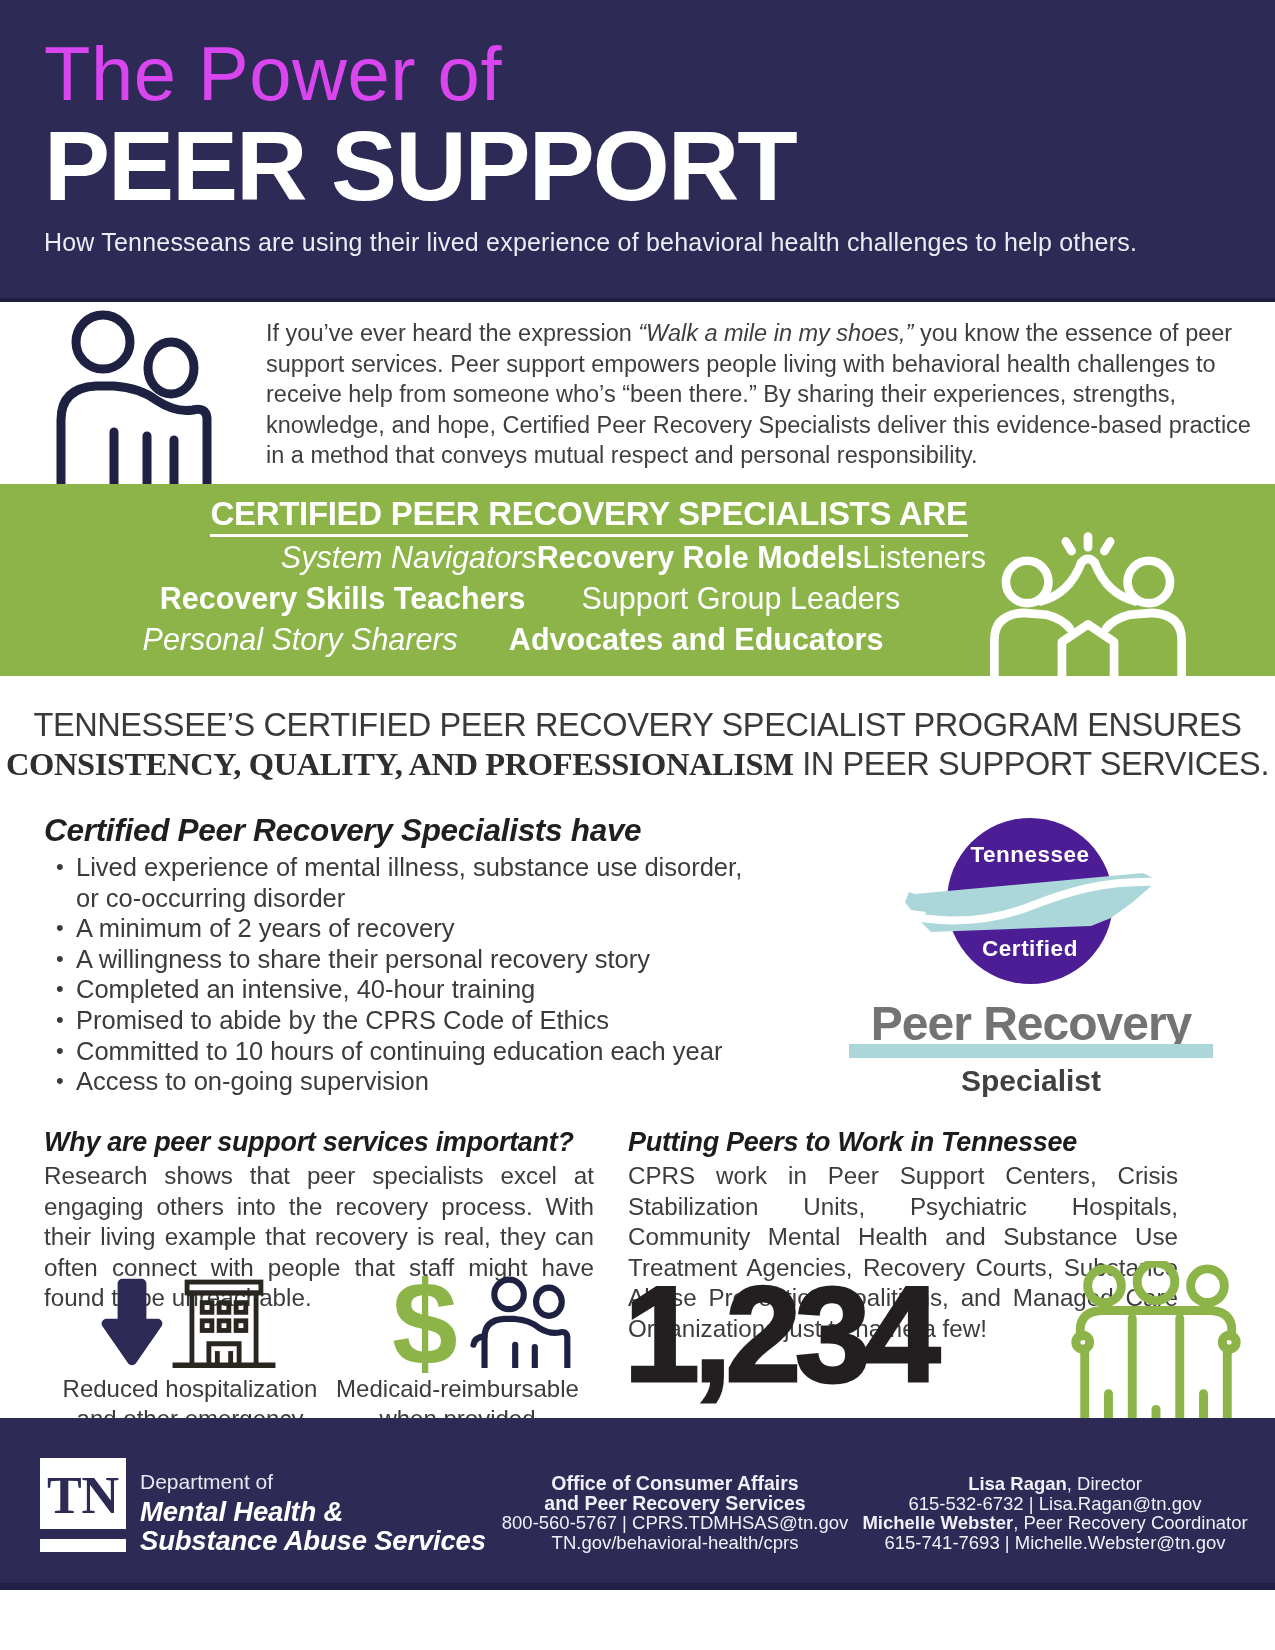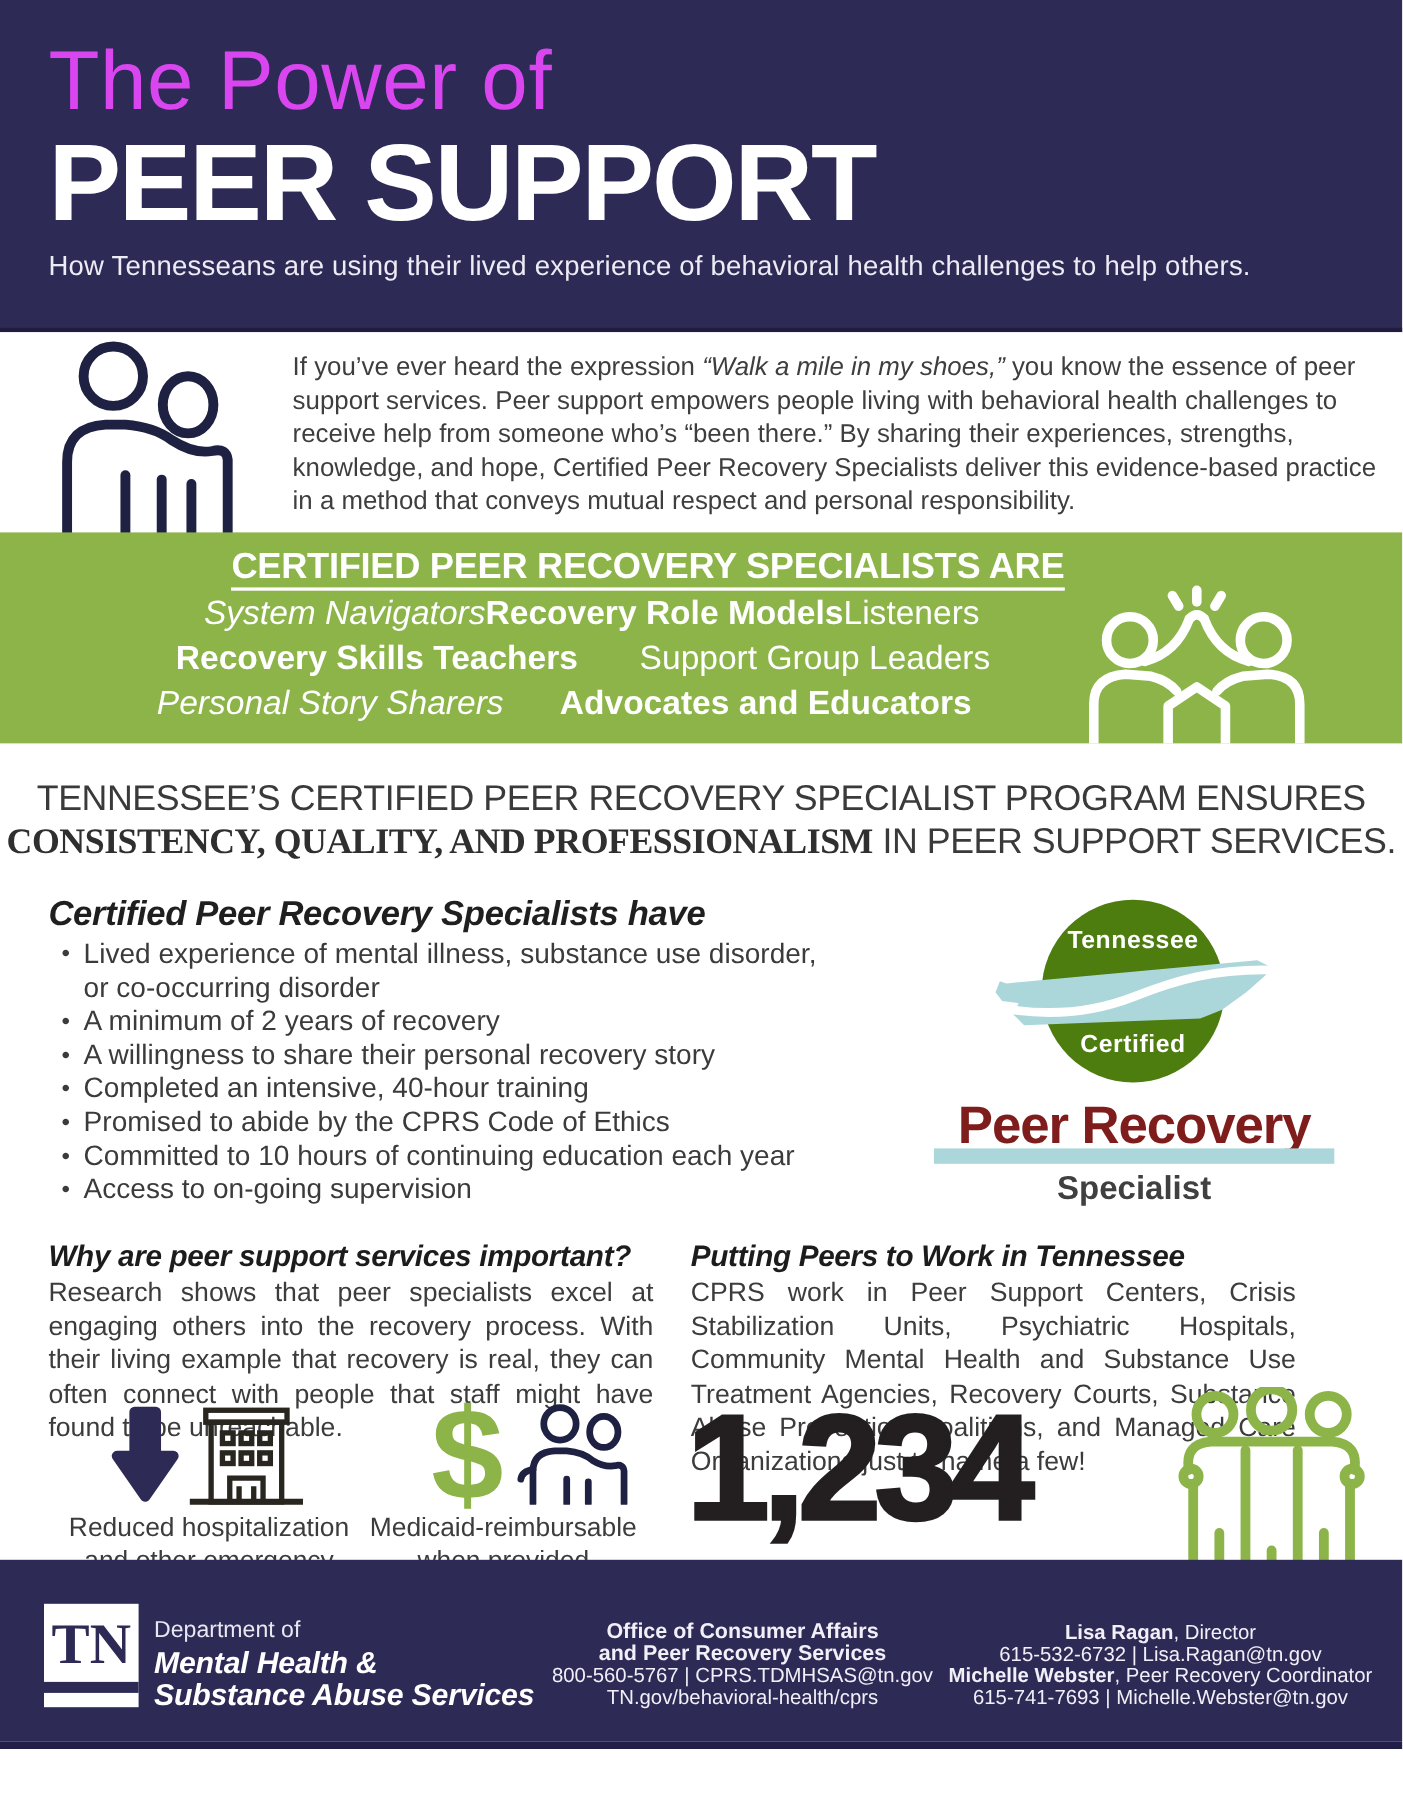--- a/index.html
+++ b/index.html
@@ -19,21 +19,21 @@
   .intro-text{position:absolute;left:266px;top:16px;width:1000px;font-size:23.5px;
               line-height:30.6px;color:#3e3e3e;}
   .it{font-style:italic;}
 
   
   .band{position:relative;height:192px;background:#8cb449;color:#fff;overflow:hidden;}
   .band-inner{width:1000px;padding-top:11px;}
   .band-heading{text-align:center;padding-left:178px;font-size:33px;font-weight:700;letter-spacing:-.3px;}
   .band-heading span{border-bottom:3px solid #fff;padding-bottom:2px;}
   .roles-row{display:flex;font-size:30.5px;line-height:1.12;margin-top:7px;align-items:baseline;}
-  .row1{justify-content:center;padding:0 14px 0 46px;margin-left:44px;}
+  .row1{justify-content:flex-end;padding:0 14px 0 46px;margin-left:44px;}
   .row2{justify-content:center;gap:56px;padding-left:60px;}
   .row3{justify-content:center;gap:51px;padding-left:26px;}
   .bd{font-weight:700;}
   .rg{font-weight:400;}
   .hifive{position:absolute;right:76px;top:46px;}
 
   
   .main{position:relative;height:742px;background:#fff;}
   .prog1{position:absolute;top:31px;width:100%;text-align:center;font-size:32.5px;
          color:#3a3a3a;letter-spacing:-.4px;}
@@ -44,27 +44,27 @@
   .sp-heading{position:absolute;left:44px;top:136px;font-size:31.5px;font-weight:700;
               font-style:italic;color:#1f1f1f;letter-spacing:-.3px;}
   .sp-list{position:absolute;left:48px;top:176px;width:715px;margin:0;padding:0;list-style:none;
            font-size:25.5px;line-height:30.6px;color:#3b3b3b;}
   .sp-list li{position:relative;padding-left:28px;}
   .sp-list li::before{content:"•";position:absolute;left:8px;font-size:22px;}
 
   
   .badge{position:absolute;left:845px;top:138px;width:372px;height:300px;}
   .badge-circle{position:absolute;left:102px;top:4px;width:166px;height:166px;border-radius:50%;
-                background:#4d7c0f;}
+                background:#4c1d95;}
   .badge-tn-label{position:absolute;top:24px;width:100%;text-align:center;color:#fff;
                   font-size:22.5px;font-weight:700;letter-spacing:.5px;}
   .badge-cert-label{position:absolute;bottom:22px;width:100%;text-align:center;color:#fff;
                     font-size:22.5px;font-weight:700;letter-spacing:.5px;}
   .badge-state{position:absolute;left:54px;top:52px;}
-  .badge-title{position:absolute;top:182px;width:100%;text-align:center;color:#7f1d1d;
+  .badge-title{position:absolute;top:182px;width:100%;text-align:center;color:#737373;
                font-size:48px;font-weight:700;letter-spacing:-1px;}
   .badge-underline{position:absolute;left:4px;top:230px;width:364px;height:14px;background:#abd7da;}
   .badge-sub{position:absolute;top:250px;width:100%;text-align:center;color:#404040;
              font-size:30px;font-weight:700;}
 
   
   .col-h{position:absolute;top:451px;font-size:27px;font-weight:700;font-style:italic;
          color:#1c1c1c;letter-spacing:-.3px;}
   .col-b{position:absolute;top:485px;width:550px;font-size:24.2px;line-height:30.6px;
          text-align:justify;color:#3c3c3c;}

